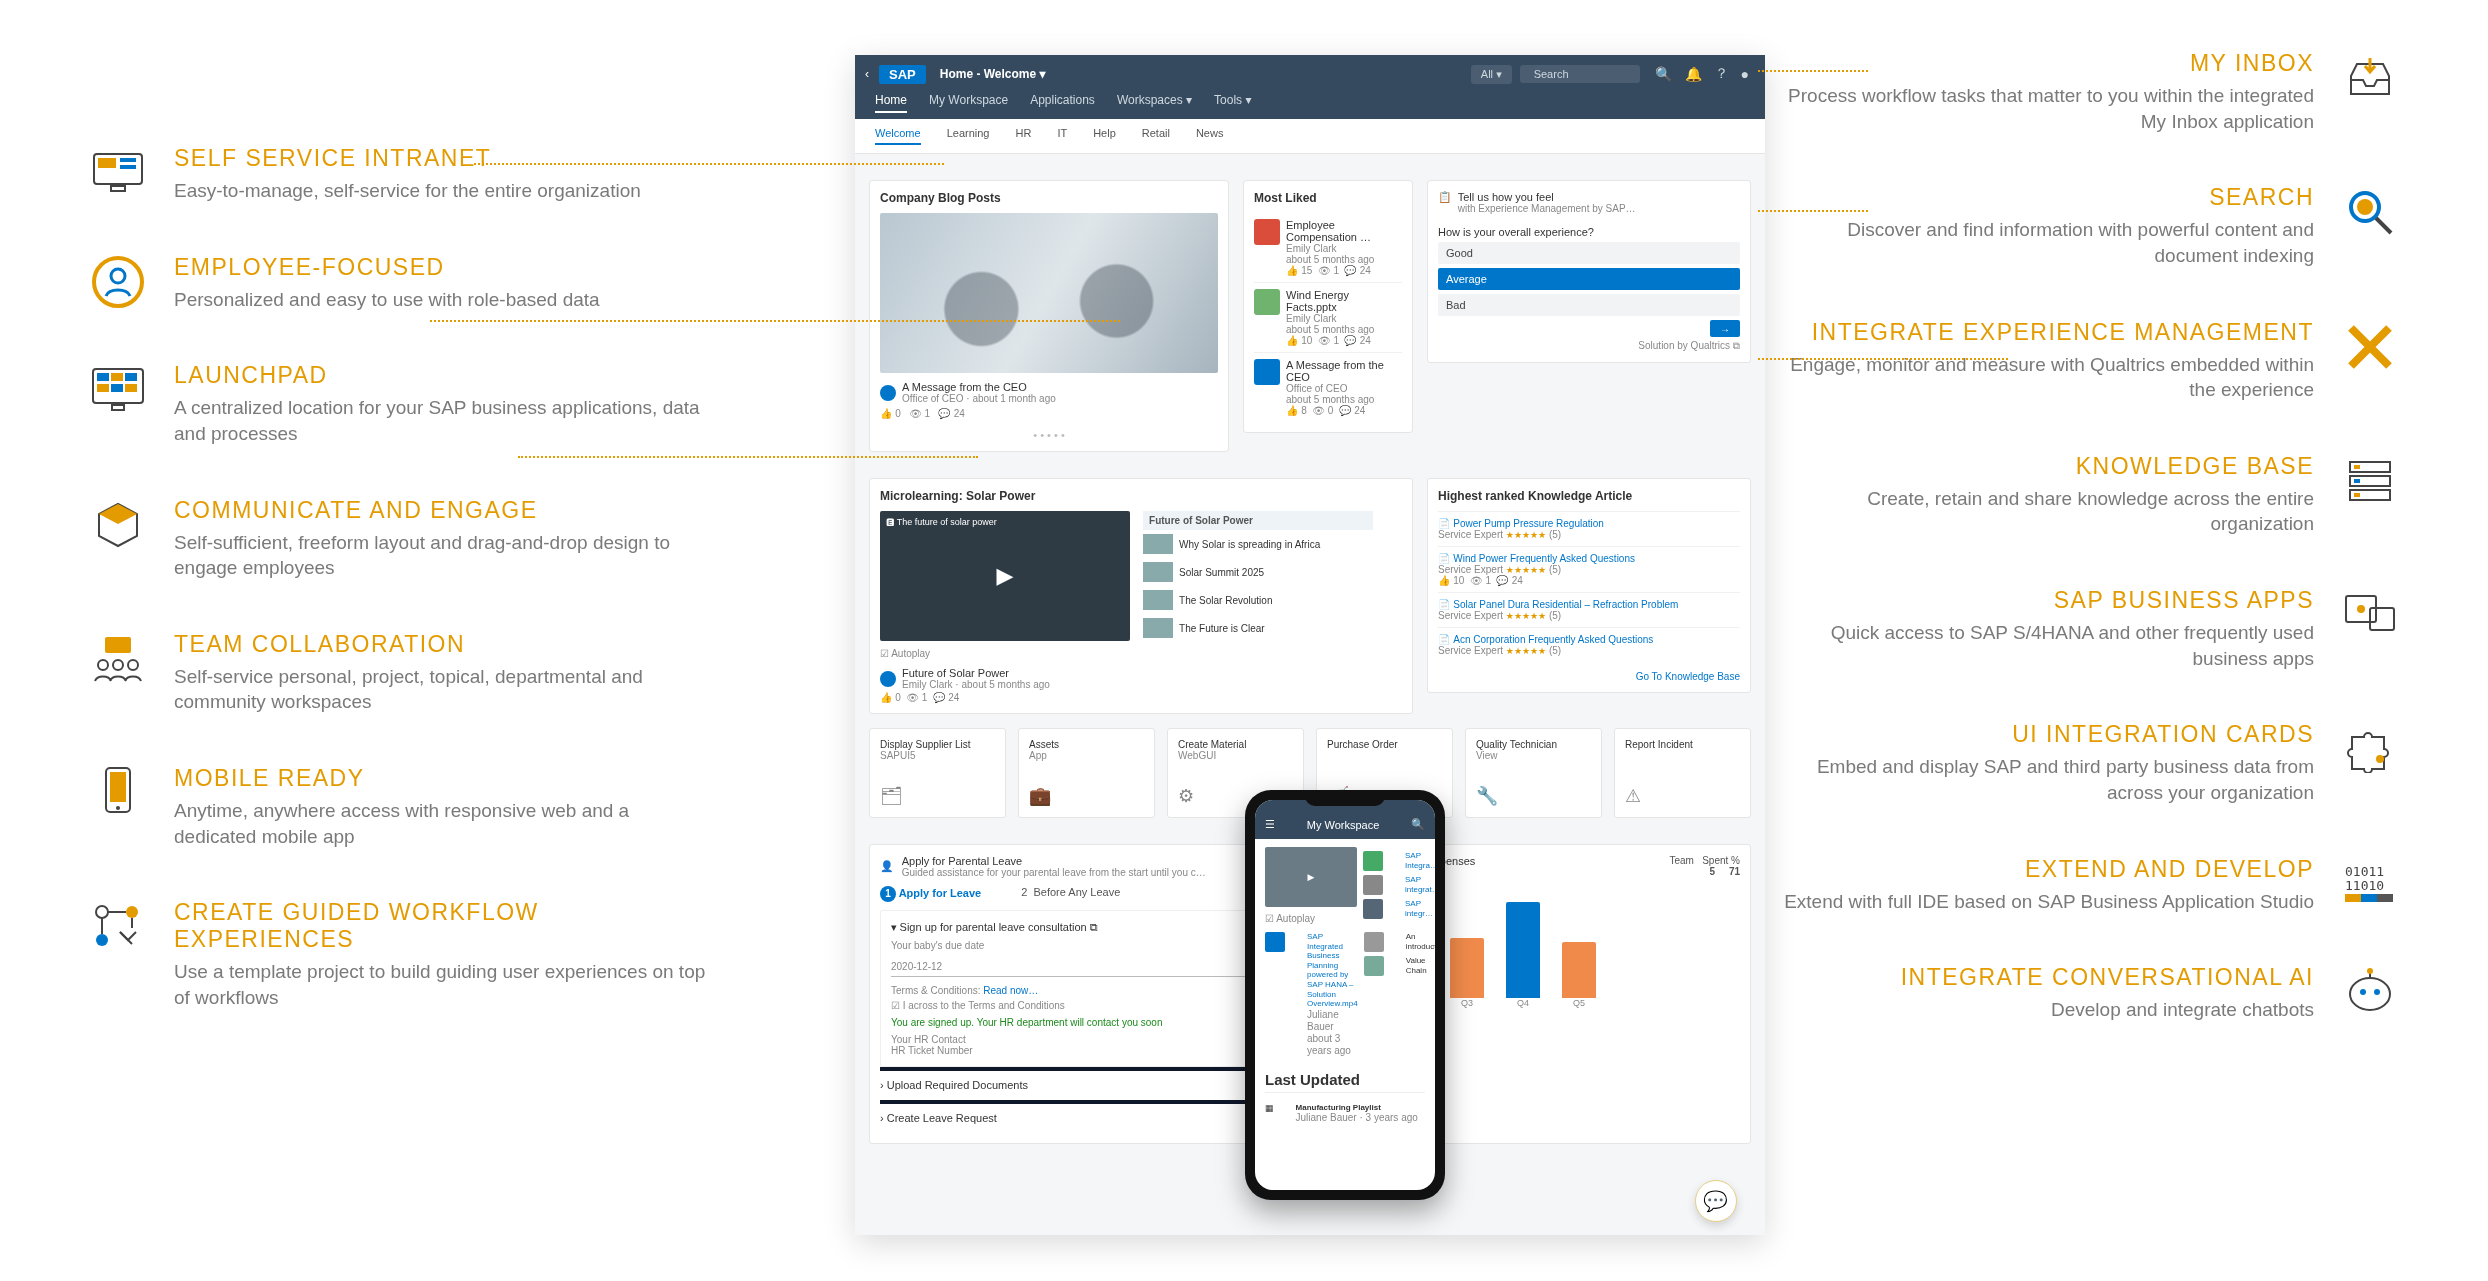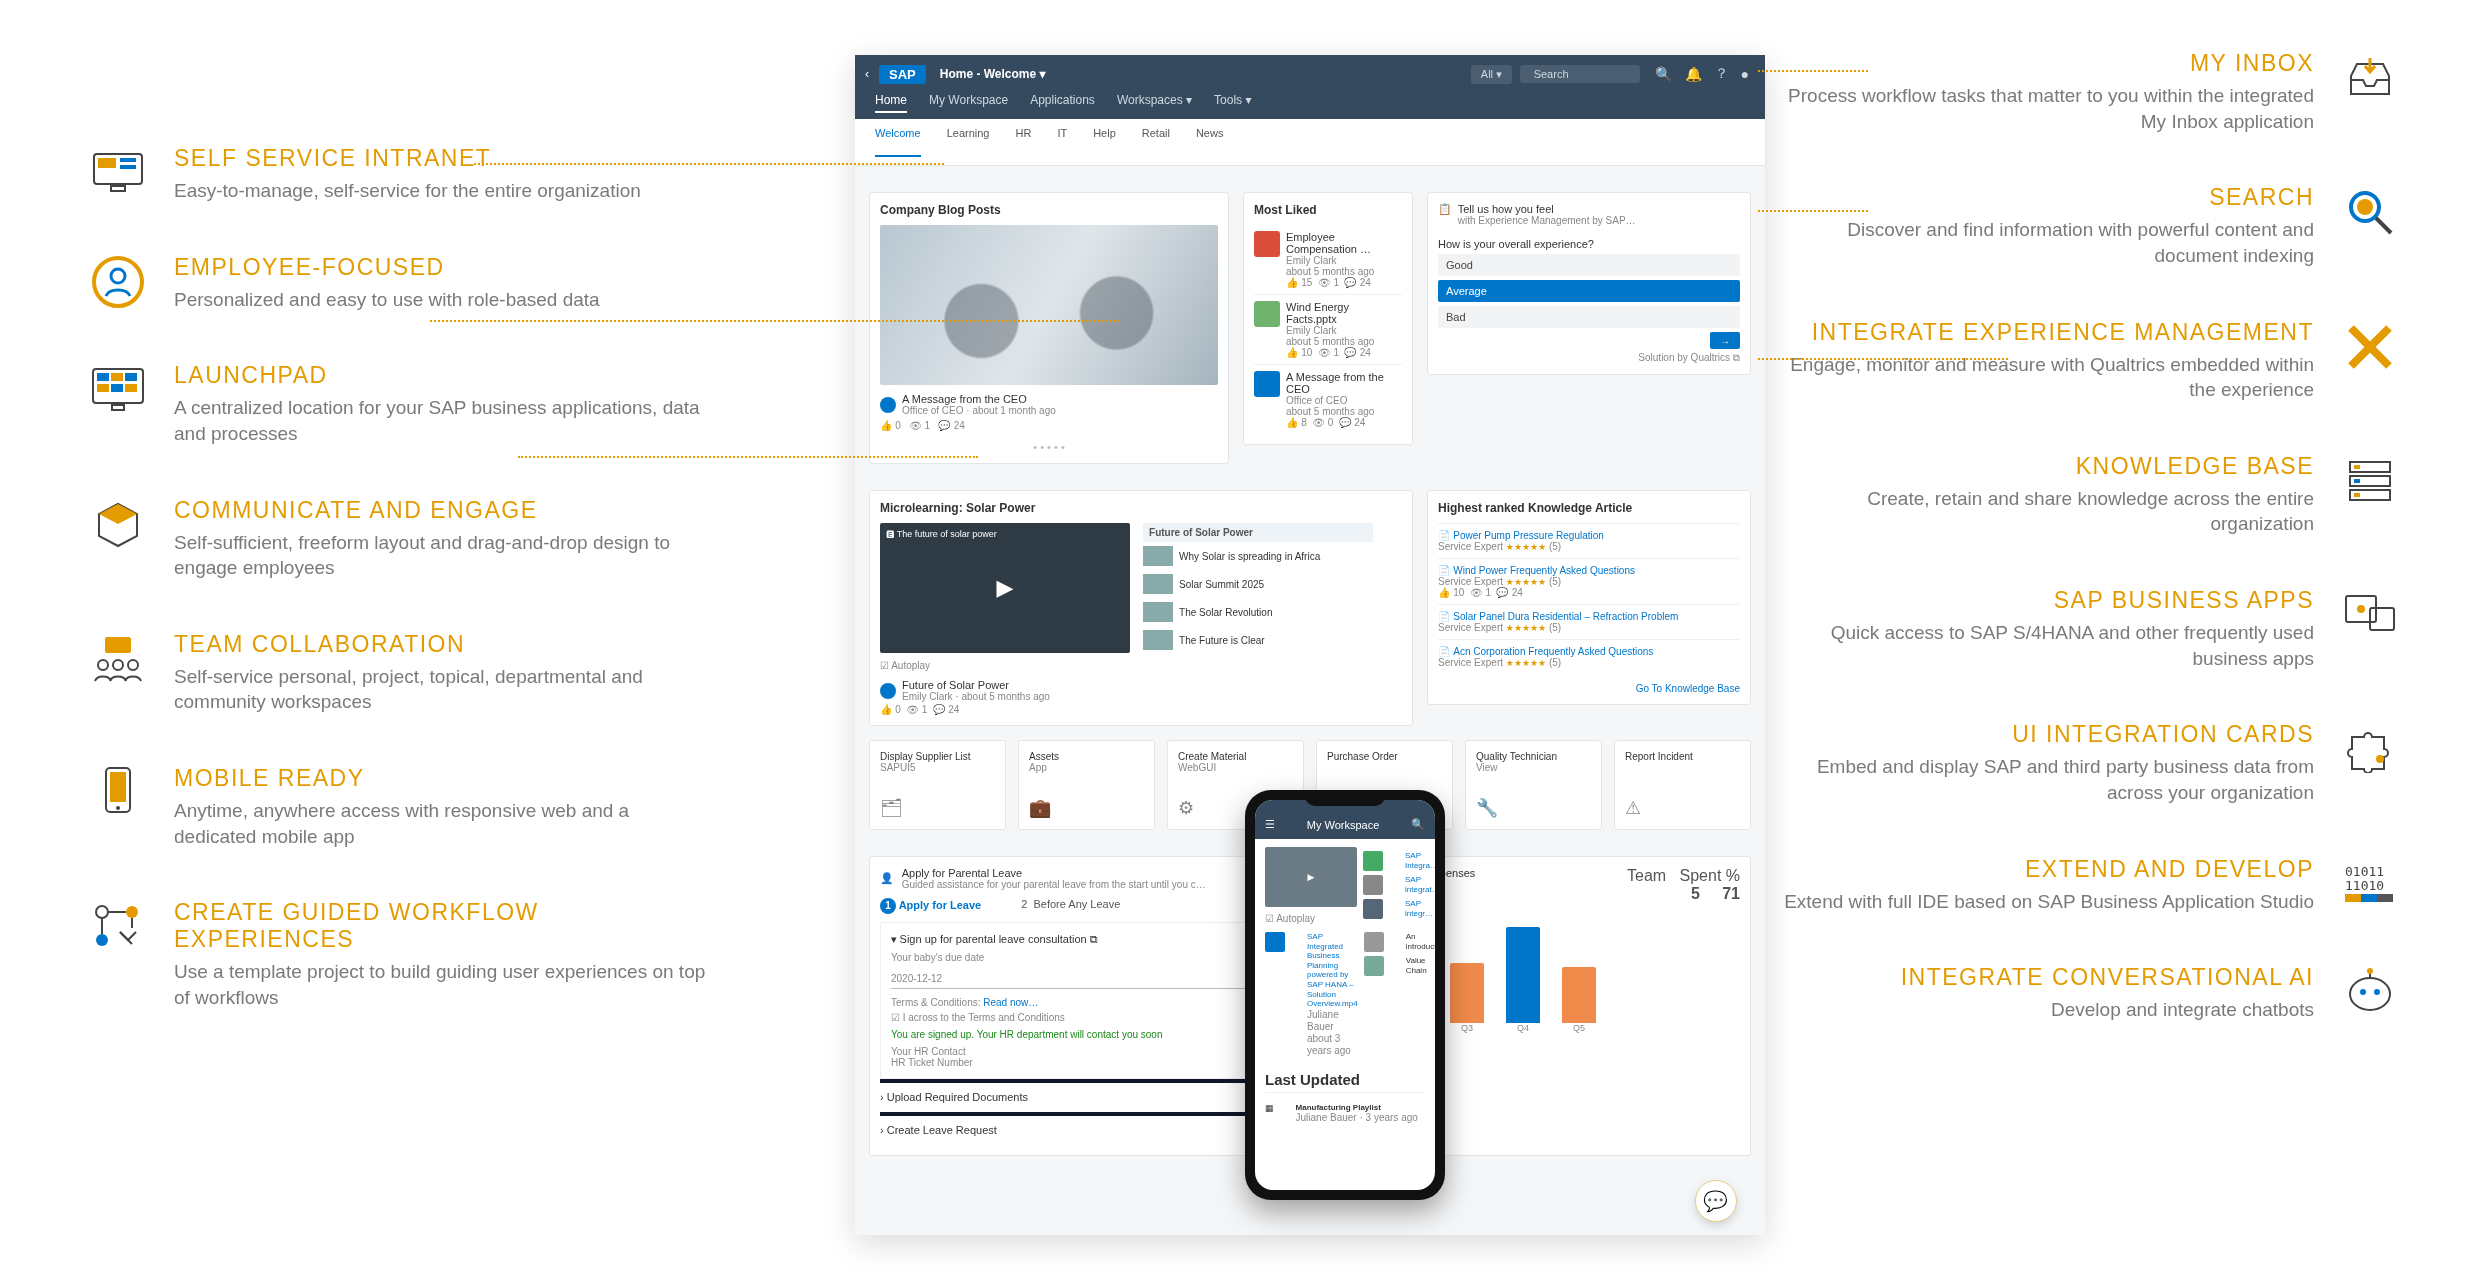--- a/index.html
+++ b/index.html
@@ -119,21 +119,21 @@
   .nav2 span.active { border-bottom: 2px solid #fff; padding-bottom: 4px; color:#fff;}
   .subnav {
     background: #fff;
     padding: 8px 20px;
     display: flex;
     gap: 26px;
     font-size: 11px;
     color: #555;
     border-bottom: 1px solid #e5e5e5;
   }
-  .subnav span.active { color: #0076cb; border-bottom: 2px solid #0076cb; padding-bottom: 16px;}
+  .subnav span.active { color: #0076cb; border-bottom: 2px solid #0076cb; padding-bottom: 4px;}
 
   .grid {
     padding: 14px;
     display: grid;
     grid-template-columns: 360px 170px 1fr;
     gap: 14px;
     align-items: start;
   }
   .card {
     background: #fff;
@@ -650,21 +650,21 @@
           <span>⧉</span>
         </div>
     </div>
 
     <div class="card">
       <div style="display:flex;justify-content:space-between">
           <div>
             <div class="row-title">Summary - General Expenses</div>
             <div class="tiny">Global Finance</div>
           </div>
-        <div style="text-align:right;font-size:16px;color:#555">
+        <div style="text-align:right;font-size:10px;color:#555">
             <div><span>Team</span> &nbsp; <span>Spent %</span></div>
             <div><b>5</b> &nbsp;&nbsp;&nbsp; <b>71</b></div>
           </div>
       </div>
       <div class="bar-chart" id="barChart">
           <div class="bar" style="height: 56.6667%;"></div>
           <div class="bar" style="height: 50%;"></div>
           <div class="bar" style="height: 50%;"></div>
           <div class="bar tall" style="height: 80%;"></div>
           <div class="bar" style="height: 46.6667%;"></div>

